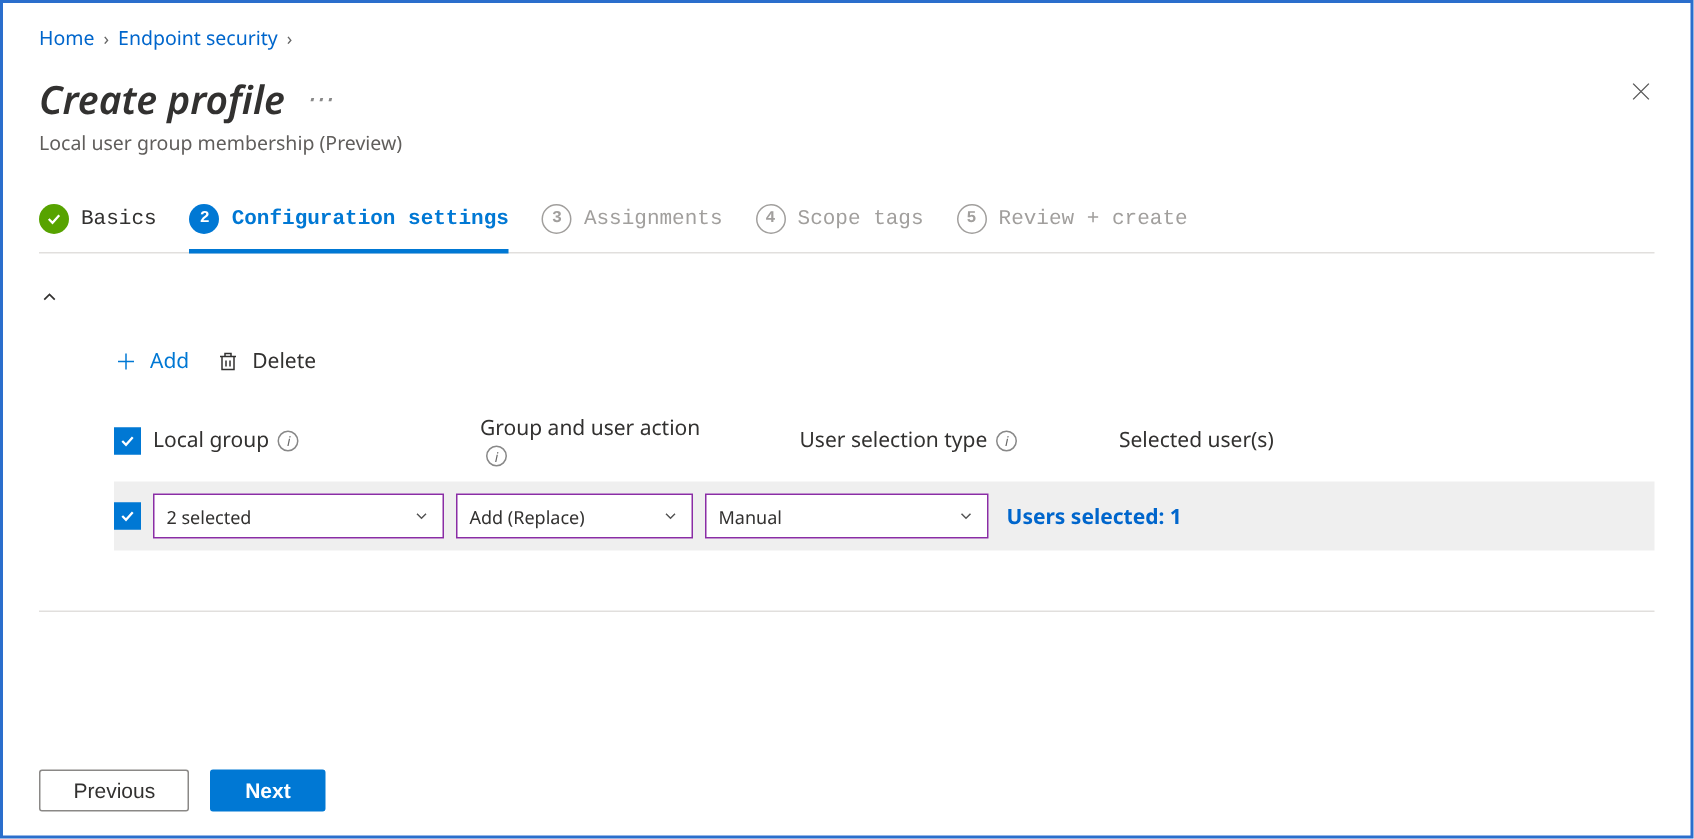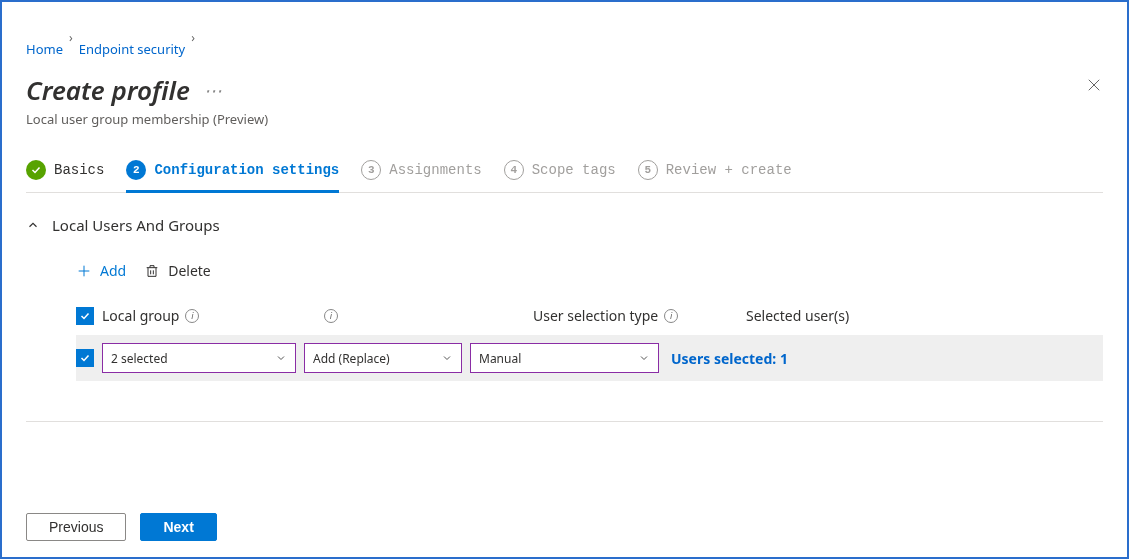--- a/index.html
+++ b/index.html
@@ -22,21 +22,21 @@
     width: 1129px;
     height: 559px;
     border: 2px solid #2a6ecc;
     position: relative;
     background: #fff;
   }
   .inner-pad { padding: 10px 24px 0 24px; }
 
   
   .breadcrumb { display:flex; align-items:center; gap:6px; font-size:13px; padding-top:4px;}
-  .breadcrumb a { color: var(--azure-link); text-decoration:none; cursor:pointer;margin-top:24px;}
+  .breadcrumb a { color: var(--azure-link); text-decoration:none; cursor:pointer;}
   .bc-sep { color:#666; font-size:12px;}
   .header-row { display:flex; align-items:flex-start; justify-content:space-between; margin-top:14px;}
   .title-block { display:flex; flex-direction:column; gap:2px;}
   .title-line { display:flex; align-items:center; gap:14px;font-style:italic;}
   h1.page-title { margin:0; font-size:26px; font-weight:600; color:var(--text-dark);}
   .ellipsis { color:#888; font-size:18px; letter-spacing:1px; cursor:pointer;}
   .subtitle { font-size:13px; color:var(--text-light);}
   .close-x { cursor:pointer; color:#555; padding:4px; margin-right:-4px;}
   .close-x svg { width:18px; height:18px; stroke:#555; stroke-width:1.2;}
 
@@ -147,21 +147,20 @@
       <div class="step-circle">5</div>
       <span class="step-label">Review + create</span>
     </div>
   </div>
 
   <div class="section">
     <div class="section-head">
       <svg class="chev" viewBox="0 0 24 24" fill="none" stroke="#323130" stroke-width="2">
           <path d="M6 15 L12 9 L18 15"></path>
         </svg>
-      <span class="section-title">Local Users And Groups</span>
     </div>
 
     <div class="toolbar">
       <div class="tool-btn add-btn">
         <svg viewBox="0 0 24 24" fill="none" stroke-width="1.5">
             <path d="M12 4 L12 20 M4 12 L20 12"></path>
           </svg>
         <span>Add</span>
       </div>
       <div class="tool-btn delete-btn">
@@ -177,20 +176,21 @@
         <div class="cb checked">
           <svg viewBox="0 0 24 24" fill="none" stroke-width="3">
               <path d="M5 12 L10 17 L19 7"></path>
             </svg>
         </div>
         <div class="head-cell col-a">
           <span>Local group</span>
           <span class="info-ic">i</span>
         </div>
         <div class="head-cell col-b">
+          <span>Group and user action</span>
           <span class="info-ic">i</span>
         </div>
         <div class="head-cell col-c">
           <span>User selection type</span>
           <span class="info-ic">i</span>
         </div>
         <div class="head-cell col-d">
           <span>Selected user(s)</span>
         </div>
       </div>

